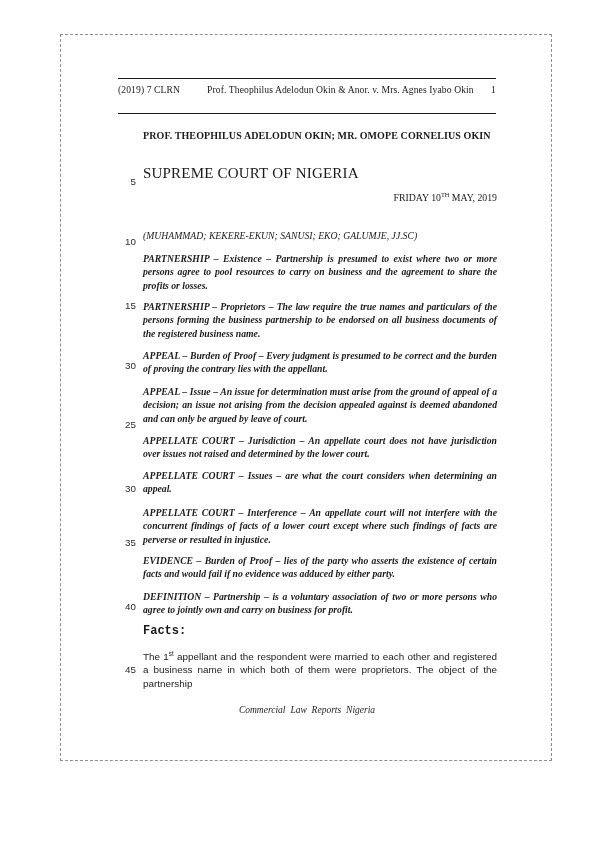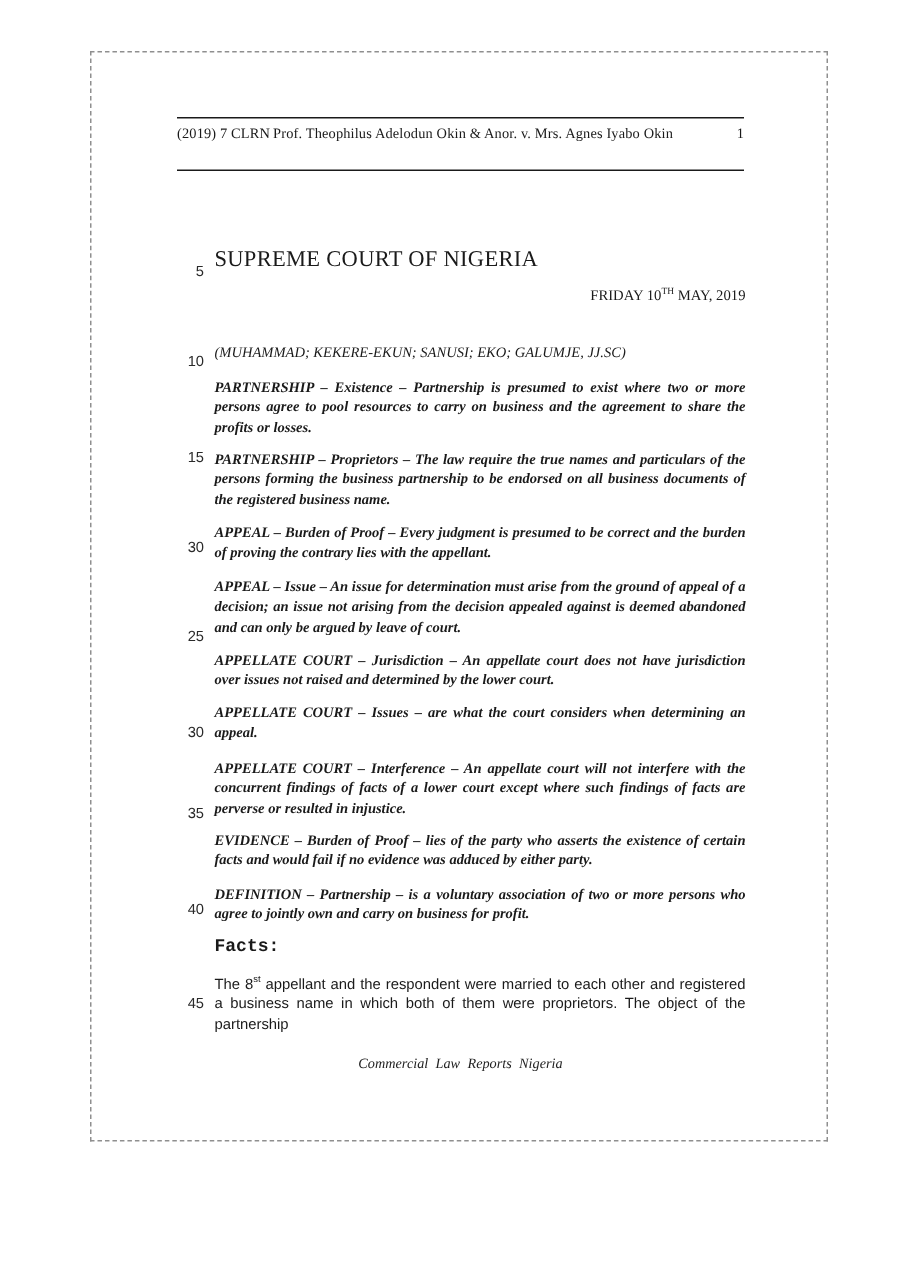--- a/index.html
+++ b/index.html
@@ -36,21 +36,21 @@
     left: 118px;
     top: 84px;
     width: 378px;
     display: flex;
     align-items: baseline;
     font-size: 9.6px;
     letter-spacing: 0.1px;
     white-space: nowrap;
   }
   .header-case {
-    margin-left: 2px;
+    margin-left: 27px;
   }
   .header-spacer { flex: 1; }
   .lineno {
     position: absolute;
     left: 108px;
     width: 28px;
     text-align: right;
     font-family: "Liberation Sans", sans-serif;
     font-size: 9.8px;
     color: #2a2a2a;
@@ -135,20 +135,21 @@
 <div class="lineno" style="top:236px;">10</div>
 <div class="lineno" style="top:300px;">15</div>
 <div class="lineno" style="top:360px;">30</div>
 <div class="lineno" style="top:419px;">25</div>
 <div class="lineno" style="top:483px;">30</div>
 <div class="lineno" style="top:537px;">35</div>
 <div class="lineno" style="top:601px;">40</div>
 <div class="lineno" style="top:664px;">45</div>
 
 <div class="col title" style="top:129px;">
+  <div>PROF. THEOPHILUS ADELODUN OKIN; MR. OMOPE CORNELIUS OKIN</div>
 </div>
 
 <div class="col court" style="top:167px;">SUPREME COURT OF NIGERIA</div>
 
 <div class="col case-info" style="top:191px;">
   <div><span>FRIDAY 10</span><sup>TH</sup><span> MAY, 2019</span></div>
 </div>
 
 <div class="col judges" style="top:229px;">(MUHAMMAD; KEKERE-EKUN; SANUSI; EKO; GALUMJE, JJ.SC)</div>
 
@@ -156,15 +157,15 @@
 <p class="col catchword" style="top:300px;">PARTNERSHIP – Proprietors – The law require the true names and particulars of the persons forming the business partnership to be endorsed on all business documents of the registered business name.</p>
 <p class="col catchword" style="top:349px;">APPEAL – Burden of Proof – Every judgment is presumed to be correct and the burden of proving the contrary lies with the appellant.</p>
 <p class="col catchword" style="top:385px;">APPEAL – Issue – An issue for determination must arise from the ground of appeal of a decision; an issue not arising from the decision appealed against is deemed abandoned and can only be argued by leave of court.</p>
 <p class="col catchword" style="top:434px;">APPELLATE COURT – Jurisdiction – An appellate court does not have jurisdiction over issues not raised and determined by the lower court.</p>
 <p class="col catchword" style="top:469px;">APPELLATE COURT – Issues – are what the court considers when determining an appeal.</p>
 <p class="col catchword" style="top:506px;">APPELLATE COURT – Interference – An appellate court will not interfere with the concurrent findings of facts of a lower court except where such findings of facts are perverse or resulted in injustice.</p>
 <p class="col catchword" style="top:554px;">EVIDENCE – Burden of Proof – lies of the party who asserts the existence of certain facts and would fail if no evidence was adduced by either party.</p>
 <p class="col catchword" style="top:590px;">DEFINITION – Partnership – is a voluntary association of two or more persons who agree to jointly own and carry on business for profit.</p>
 
 <div class="col facts-heading" style="top:625px;">Facts:</div>
-<div class="col facts-para" style="top:650px;"><span>The 8</span><sup>st</sup><span> appellant and the respondent were married to each other and registered a business name in which both of them were proprietors. The object of the partnership</span></div>
+<div class="col facts-para" style="top:650px;"><span>The 1</span><sup>st</sup><span> appellant and the respondent were married to each other and registered a business name in which both of them were proprietors. The object of the partnership</span></div>
 
 <div class="footer">Commercial Law Reports Nigeria</div>
 
 </body></html>

